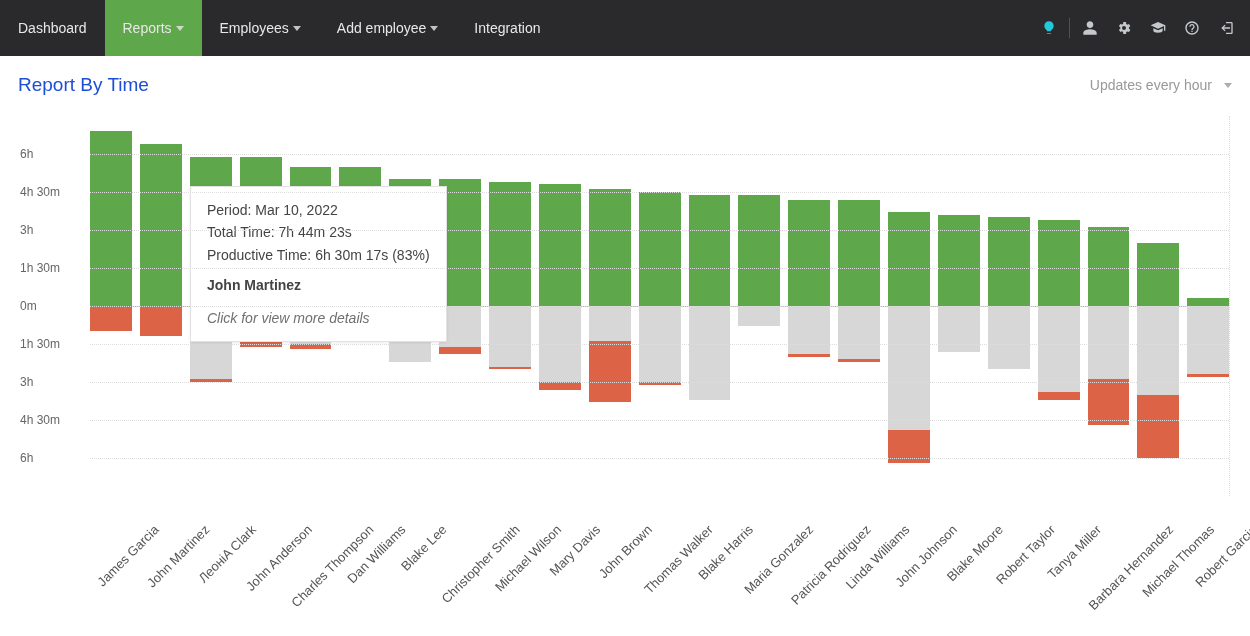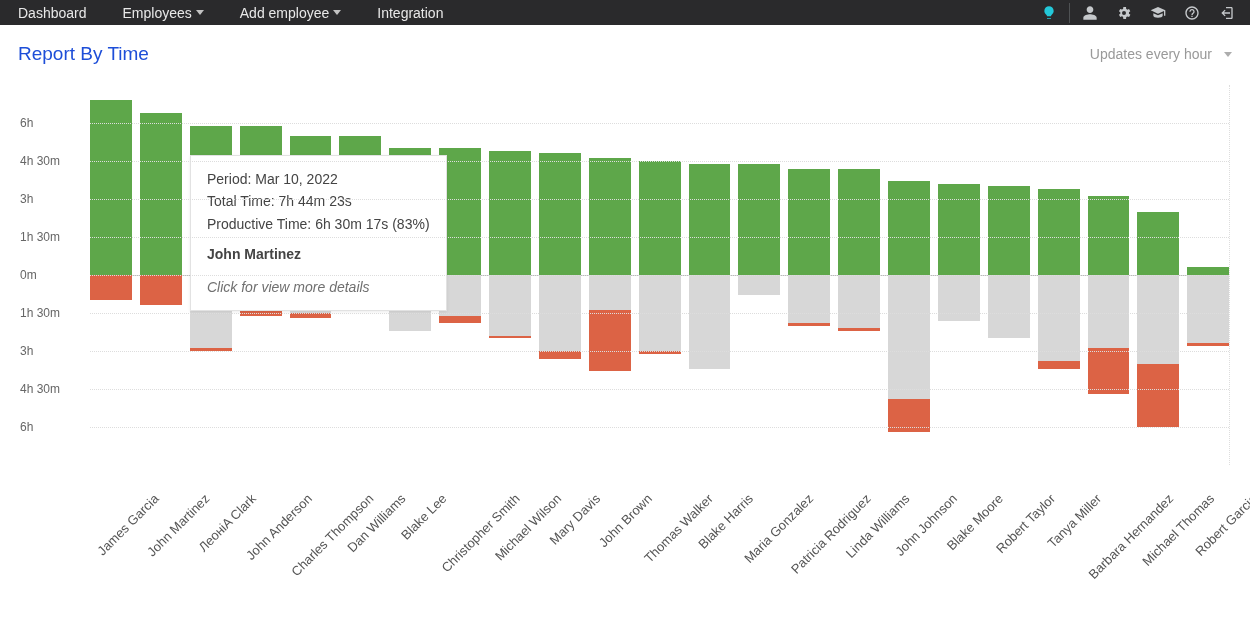--- a/index.html
+++ b/index.html
@@ -1,19 +1,19 @@
 <!DOCTYPE html>
 <html><head>
 <meta charset="utf-8">
 <style>
 html, body { margin:0; padding:0; font-family: -apple-system, "Segoe UI", Arial, sans-serif; background:#fff; }
 body { width:1250px; height:636px; overflow:hidden; }
 
 
-.nav { background:#2a2a2c; height:25px; display:flex; color:#e8e8e8; font-size:14px; }
+.nav { background:#2a2a2c; height:56px; display:flex; color:#e8e8e8; font-size:14px; }
 .nav-left { display:flex; }
 .nav-item { padding:0 18px; line-height:40px; cursor:pointer; white-space:nowrap; display:flex; align-items:center; }
 .nav-item.active { background:#5ea74a; }
 .caret { margin-left:4px; display:inline-block; width:0; height:0; border-left:4px solid transparent; border-right:4px solid transparent; border-top:5px solid currentColor; opacity:.8; }
 .nav-gap { flex:1; }
 .nav-right { display:flex; align-items:center; padding-right:8px; gap:2px; }
 .ic { height:40px; width:32px; display:flex; align-items:center; justify-content:center; color:#c5c8cb; cursor:pointer; box-sizing:border-box; }
 .ic.highlight { color:#23c8d9; }
 .ic-sep { width:1px; height:20px; background:#4f5254; margin:0 2px; }
 .ic svg { width:16px; height:16px; fill:currentColor; }
@@ -49,20 +49,24 @@
 .tip .more { font-style:italic; color:#707070; margin-top:10px; }
 </style>
 </head>
 <body>
 
 <div class="nav">
   <div class="nav-left" id="nav-left">
       <div class="nav-item">
         <span>Dashboard</span>
       </div>
+      <div class="nav-item active">
+        <span>Reports</span>
+        <span class="caret"></span>
+      </div>
       <div class="nav-item">
         <span>Employees</span>
         <span class="caret"></span>
       </div>
       <div class="nav-item">
         <span>Add employee</span>
         <span class="caret"></span>
       </div>
       <div class="nav-item">
         <span>Integration</span>

